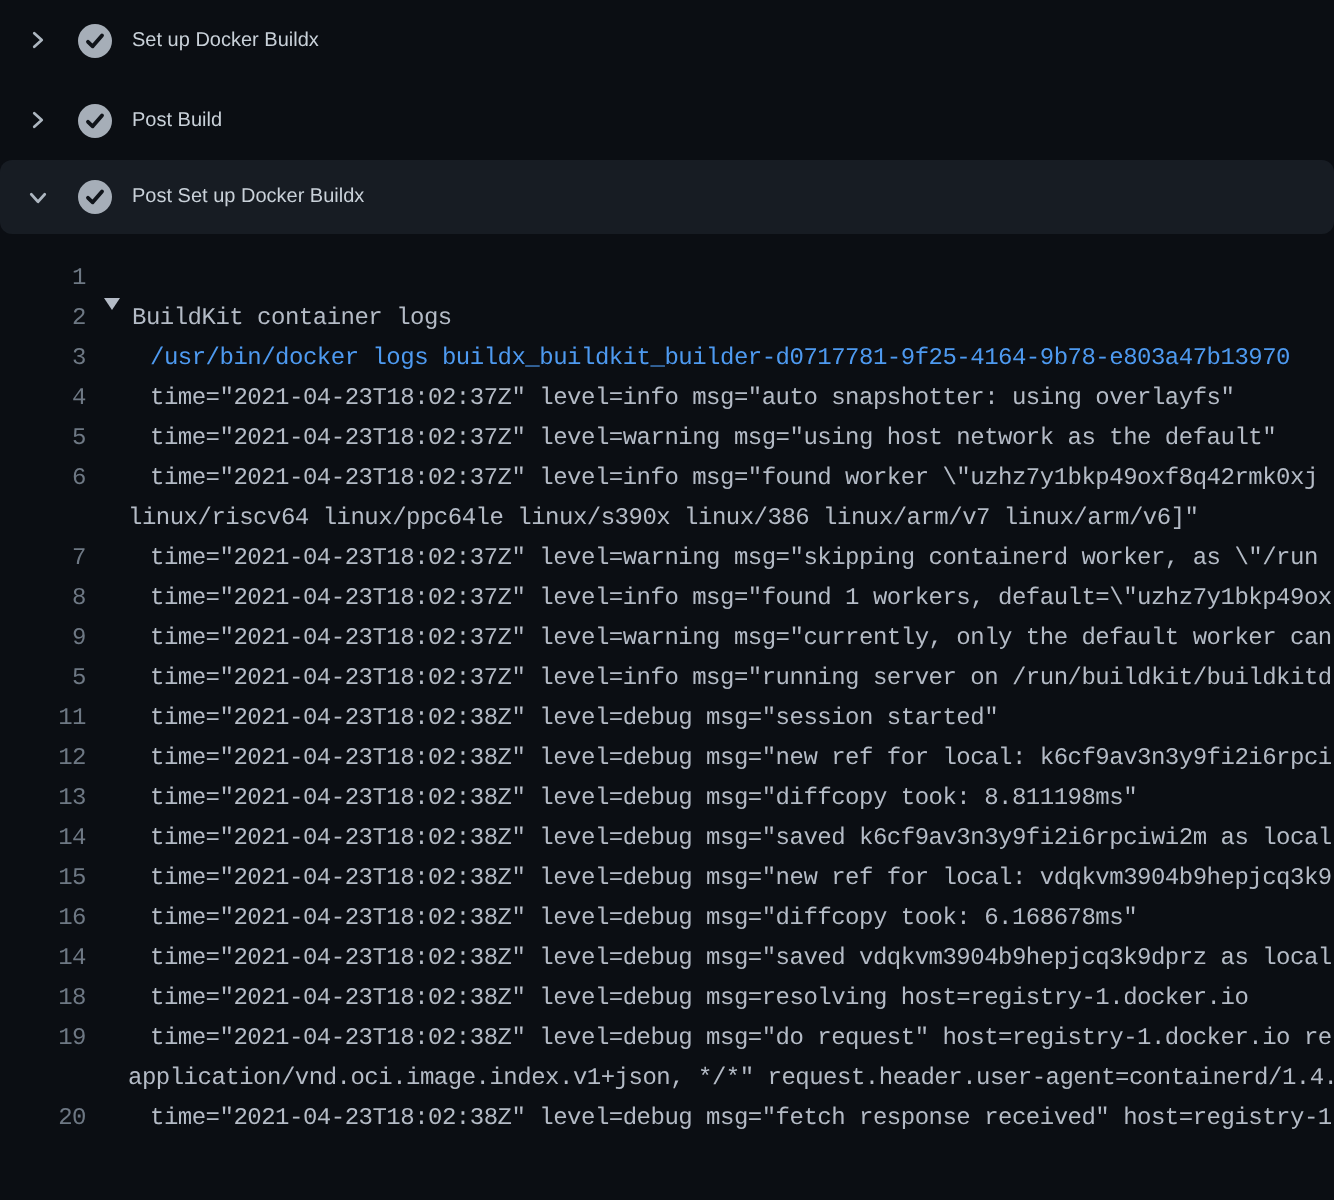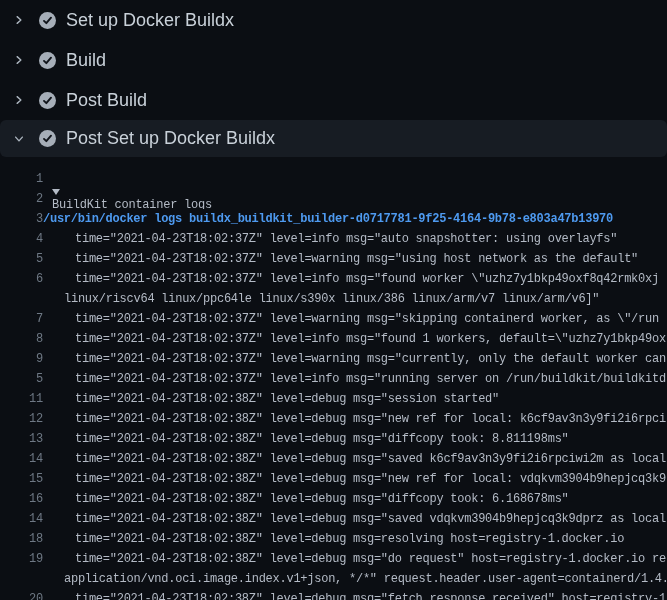--- a/index.html
+++ b/index.html
@@ -9,21 +9,21 @@
     font-family: "Liberation Sans", sans-serif;
   }
 
   
   .steps { width:100%; }
   .step {
     display:flex; align-items:center;
     height:40px; padding-left:12px;
     cursor:pointer;
     color: var(--header-text, #c9d1d9);
-    font-size:18px;
+    font-size:10px;
   }
   .step.expanded {
     height:37px;
     background: var(--band, #171c23);
     border-radius:6px;
   }
   .chev {
     width:14px; display:flex; align-items:center; justify-content:center;
     color: var(--chevron, #adb6c0);
     margin-right:13px; flex:none;
@@ -40,22 +40,22 @@
     color: var(--log-text, #b4bbc6);
   }
   .row { display:flex; height:20px; white-space:pre; overflow:hidden; }
   .num {
     width:43px; flex:none; text-align:right;
     color: var(--line-number, #6e7884);
     cursor:pointer; user-select:none;
   }
   .txt { white-space:pre; }
   .k-plain   { padding-left:19px; }
-  .k-group   { padding-left:9px; display:flex; align-items:flex-start;flex-direction:column; }
-  .k-command { color:var(--command,#4e9af0); font-weight:700; }
+  .k-group   { padding-left:9px; display:flex; align-items:flex-start; }
+  .k-command { padding-left:32px; color:var(--command,#4e9af0); font-weight:400; }
   .k-log     { padding-left:32px; }
   .k-wrap    { padding-left:21px; }
   .tri {
     width:0; height:0; display:inline-block;
     border-left:4.5px solid transparent; border-right:4.5px solid transparent;
     border-top:6px solid var(--triangle,#b4bbc6);
     margin-right:6px; flex:none; cursor:pointer;
   }
 </style>
 </head>
@@ -70,62 +70,48 @@
       </span>
     <span class="check">
         <svg width="17" height="17" viewBox="0 0 16 16">
           <circle cx="8" cy="8" r="8" class="cc-circle" fill="#a6aeb8"></circle>
           <path d="M4.7 8.4 L6.9 10.5 L11.3 5.4" fill="none" class="cc-mark" stroke-width="1.8" stroke-linecap="round" stroke-linejoin="round" stroke="#10141a"></path>
         </svg>
       </span>
     <span class="step-label">Set up Docker Buildx</span>
   </div>
 
+
   <div class="step">
     <span class="chev">
         <svg width="12" height="12" viewBox="0 0 16 16">
           <path d="M5.5 3.5 L10.5 8 L5.5 12.5" fill="none" stroke="currentColor" stroke-width="1.8" stroke-linecap="round" stroke-linejoin="round"></path>
         </svg>
       </span>
     <span class="check">
         <svg width="17" height="17" viewBox="0 0 16 16">
           <circle cx="8" cy="8" r="8" class="cc-circle" fill="#a6aeb8"></circle>
           <path d="M4.7 8.4 L6.9 10.5 L11.3 5.4" fill="none" class="cc-mark" stroke-width="1.8" stroke-linecap="round" stroke-linejoin="round" stroke="#10141a"></path>
         </svg>
       </span>
-    <span class="step-label">Build</span>
-  </div>
-
-  <div class="step">
+    <span class="step-label">Post Build</span>
+  </div>
+
+  <div class="step expanded">
     <span class="chev">
         <svg width="12" height="12" viewBox="0 0 16 16">
           <path d="M5.5 3.5 L10.5 8 L5.5 12.5" fill="none" stroke="currentColor" stroke-width="1.8" stroke-linecap="round" stroke-linejoin="round"></path>
         </svg>
       </span>
     <span class="check">
         <svg width="17" height="17" viewBox="0 0 16 16">
           <circle cx="8" cy="8" r="8" class="cc-circle" fill="#a6aeb8"></circle>
           <path d="M4.7 8.4 L6.9 10.5 L11.3 5.4" fill="none" class="cc-mark" stroke-width="1.8" stroke-linecap="round" stroke-linejoin="round" stroke="#10141a"></path>
         </svg>
       </span>
-    <span class="step-label">Post Build</span>
-  </div>
-
-  <div class="step expanded">
-    <span class="chev">
-        <svg width="12" height="12" viewBox="0 0 16 16">
-          <path d="M5.5 3.5 L10.5 8 L5.5 12.5" fill="none" stroke="currentColor" stroke-width="1.8" stroke-linecap="round" stroke-linejoin="round"></path>
-        </svg>
-      </span>
-    <span class="check">
-        <svg width="17" height="17" viewBox="0 0 16 16">
-          <circle cx="8" cy="8" r="8" class="cc-circle" fill="#a6aeb8"></circle>
-          <path d="M4.7 8.4 L6.9 10.5 L11.3 5.4" fill="none" class="cc-mark" stroke-width="1.8" stroke-linecap="round" stroke-linejoin="round" stroke="#10141a"></path>
-        </svg>
-      </span>
     <span class="step-label">Post Set up Docker Buildx</span>
   </div>
 </div>
 <div class="log" id="log">
   <div class="row">
     <span class="num">1</span>
   </div>
 
   <div class="row">
     <span class="num">2</span>

